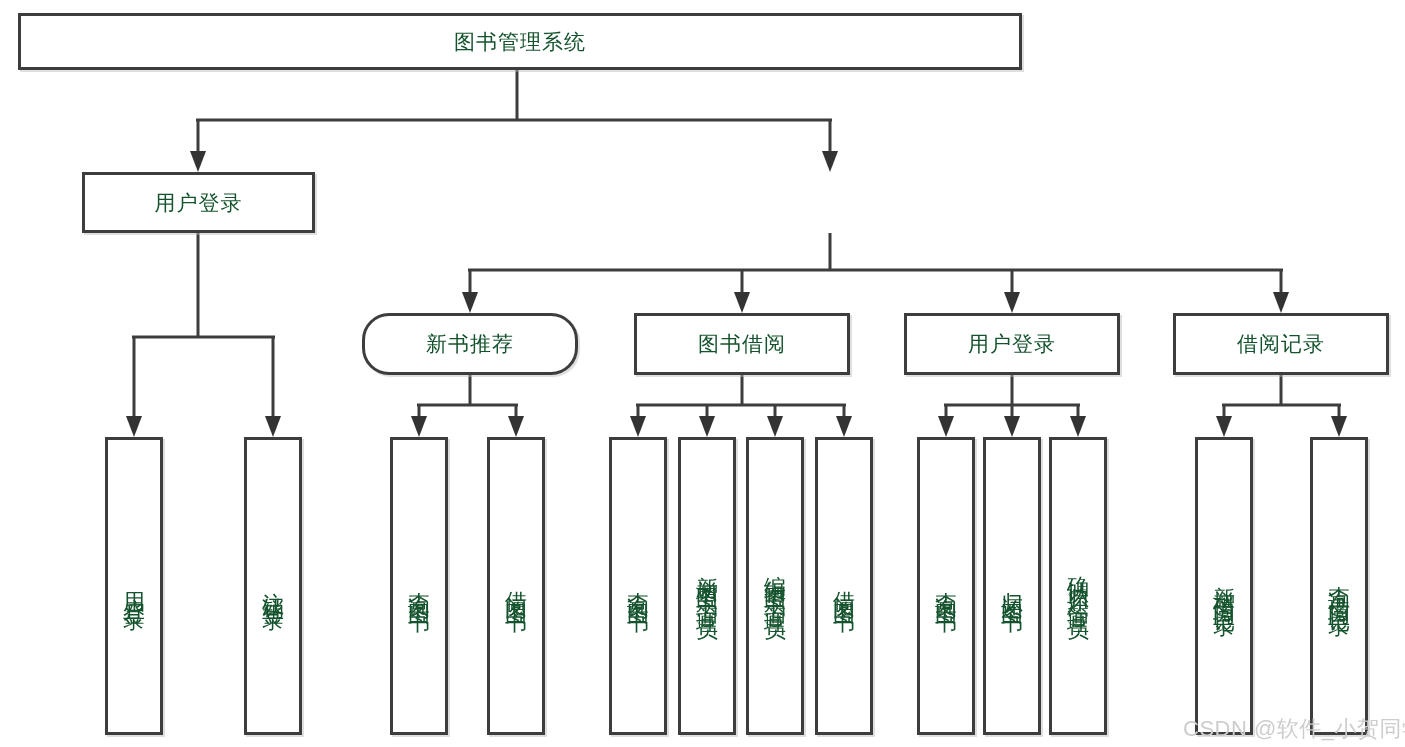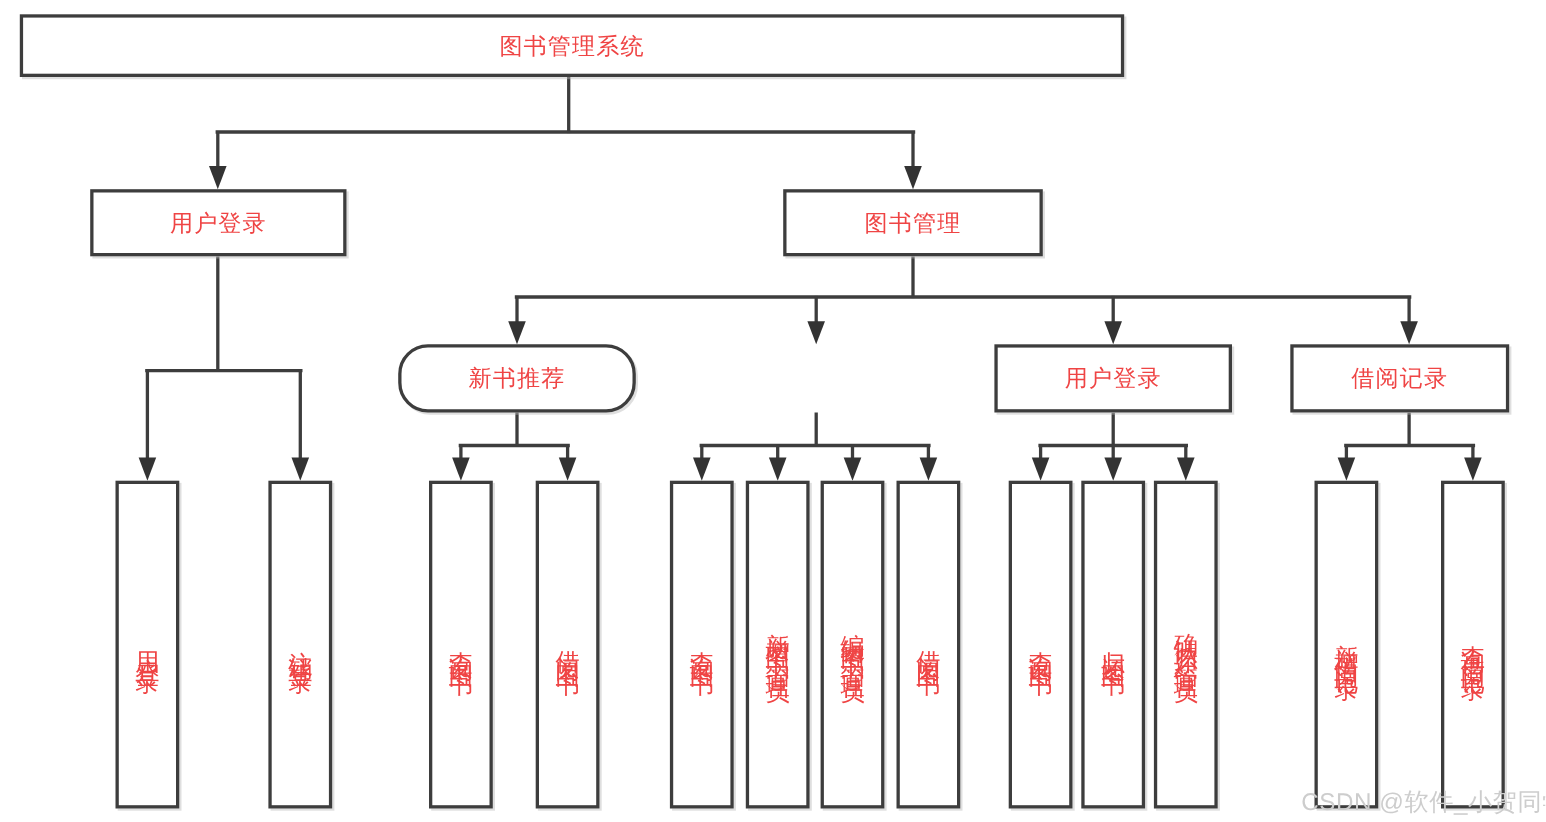--- a/index.html
+++ b/index.html
@@ -16,21 +16,21 @@
   }
   .connectors line{stroke:#3d3d3d;stroke-width:3;}
   .connectors polygon{fill:#333333;stroke:none;}
   .node{
     position:absolute;
     box-sizing:border-box;
     background:#ffffff;
     border:3px solid #3d3d3d;
     box-shadow:2px 2px 0 rgba(185,185,185,0.45);
     display:flex;align-items:center;justify-content:center;
-    color:#ef4444;
+    color:#14532d;
     z-index:2;
   }
   .h-node{font-size:21px;letter-spacing:1px;white-space:nowrap;}
   .root-node{font-size:21px;}
   .v-node{overflow:hidden;}
   .v-node .v-text{
     writing-mode:vertical-rl;
     text-orientation:mixed;
     font-size:22px;
     letter-spacing:0.28em;
@@ -128,31 +128,31 @@
     </g>
   </svg>
 
   <div class="node h-node root-node" style="left:18px;top:13px;width:1004px;height:57px;">
     <span>图书管理系统</span>
   </div>
 
   <div class="node h-node" style="left:82px;top:172px;width:233px;height:61px;">
     <span>用户登录</span>
   </div>
-  <div class="node h-node" style="left:712px;top:172px;width:236px;height:61px;">
-    <span>图书管理</span>
-  </div>
 
   <div class="node h-node" style="left:362px;top:313px;width:216px;height:62px;border-radius:27px;">
     <span>新书推荐</span>
   </div>
+  <div class="node h-node" style="left:634px;top:313px;width:216px;height:62px;">
+    <span>图书借阅</span>
+  </div>
   <div class="node h-node" style="left:904px;top:313px;width:216px;height:62px;">
     <span>用户登录</span>
   </div>
-  <div class="node h-node" style="left:1173px;top:313px;width:199px;height:62px;">
+  <div class="node h-node" style="left:1173px;top:313px;width:216px;height:62px;">
     <span>借阅记录</span>
   </div>
 
   <div class="node v-node" style="left:105px;top:437px;width:58px;height:298px;">
     <span class="v-text">用户登录</span>
   </div>
   <div class="node v-node" style="left:244px;top:437px;width:58px;height:298px;">
     <span class="v-text">注销登录</span>
   </div>
 

